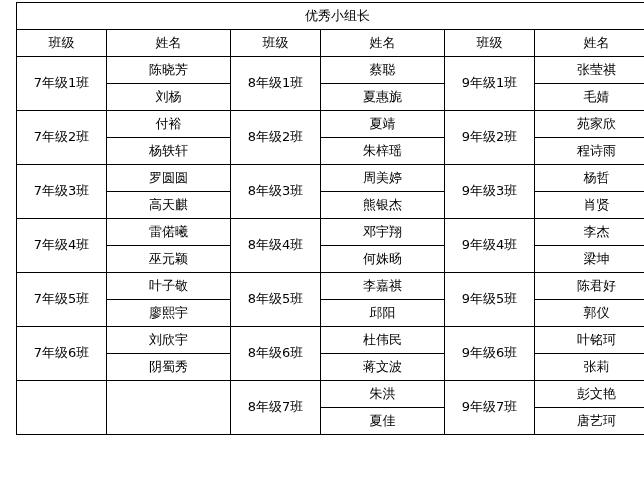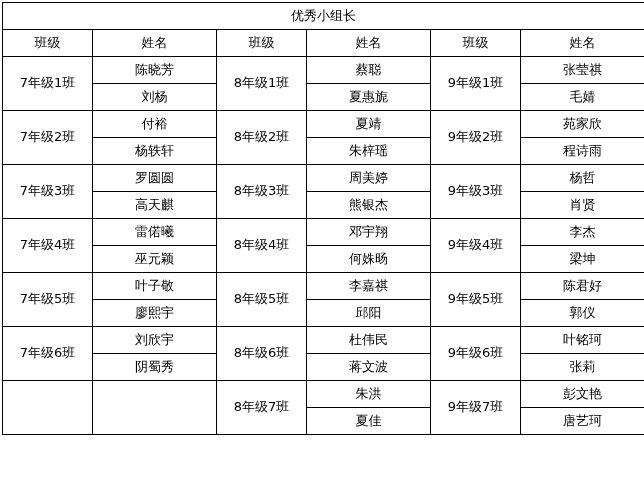--- a/index.html
+++ b/index.html
@@ -11,21 +11,21 @@
     width: 644px;
     height: 482px;
     font-family: "DejaVu Sans", "Liberation Sans", sans-serif;
     color: #000000;
     overflow: hidden;
   }
   .sheet {
     width: 644px;
     height: 482px;
     box-sizing: border-box;
-    padding: 2px 2px 2px 2px;
+    padding: 2px 2px 2px 16px;
   }
   table.grid {
     border-collapse: collapse;
     width: 640px;
     table-layout: fixed;
   }
   table.grid td {
     border: 1px solid #000000;
     text-align: center;
     vertical-align: middle;

